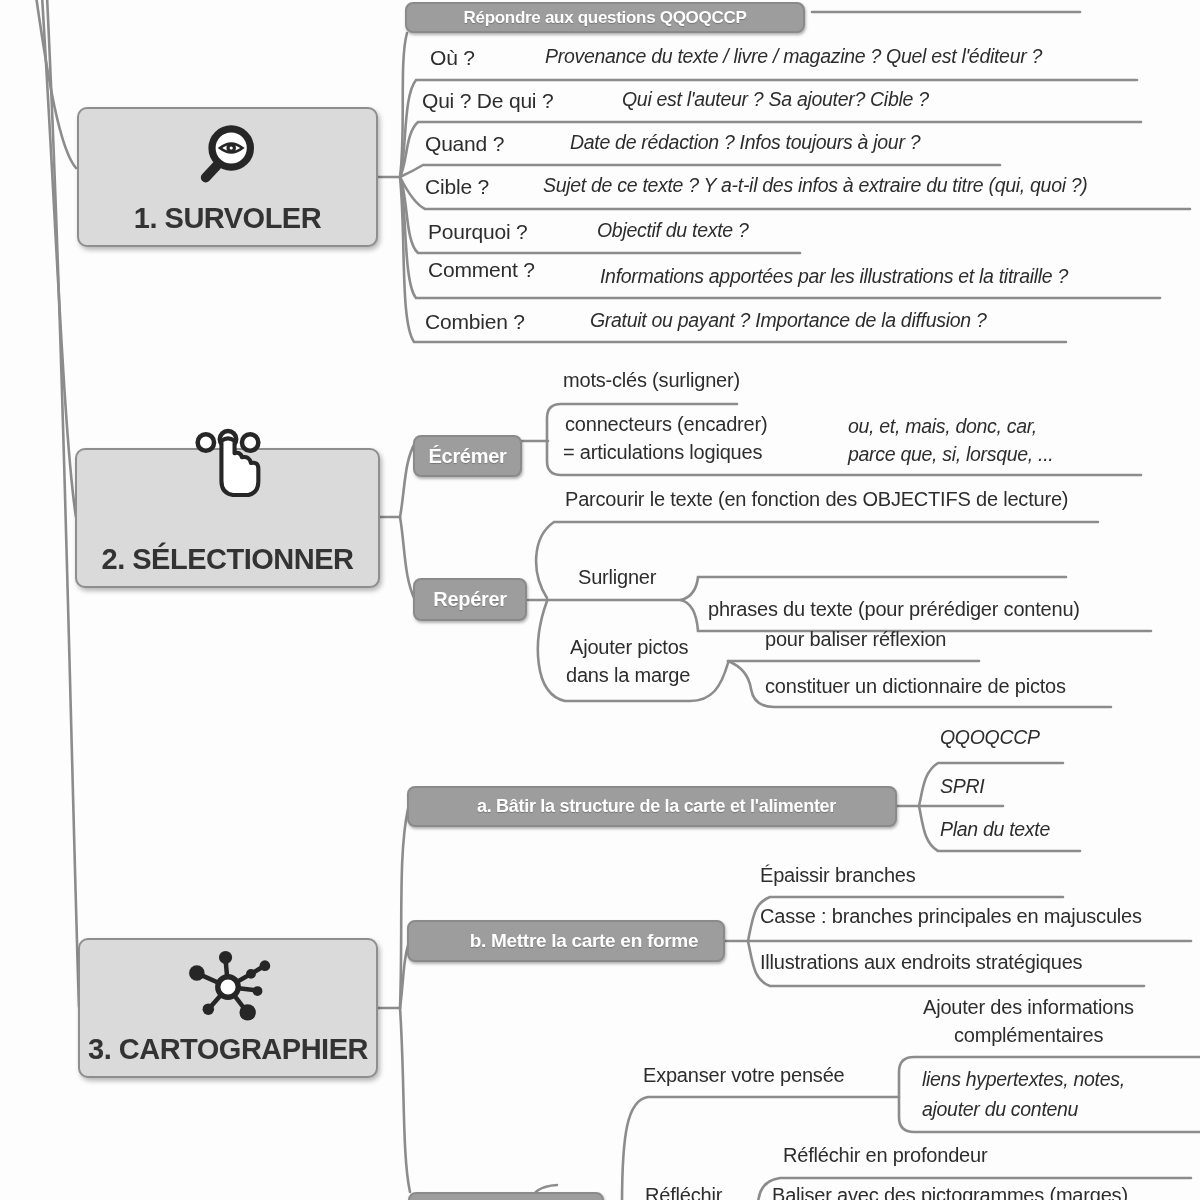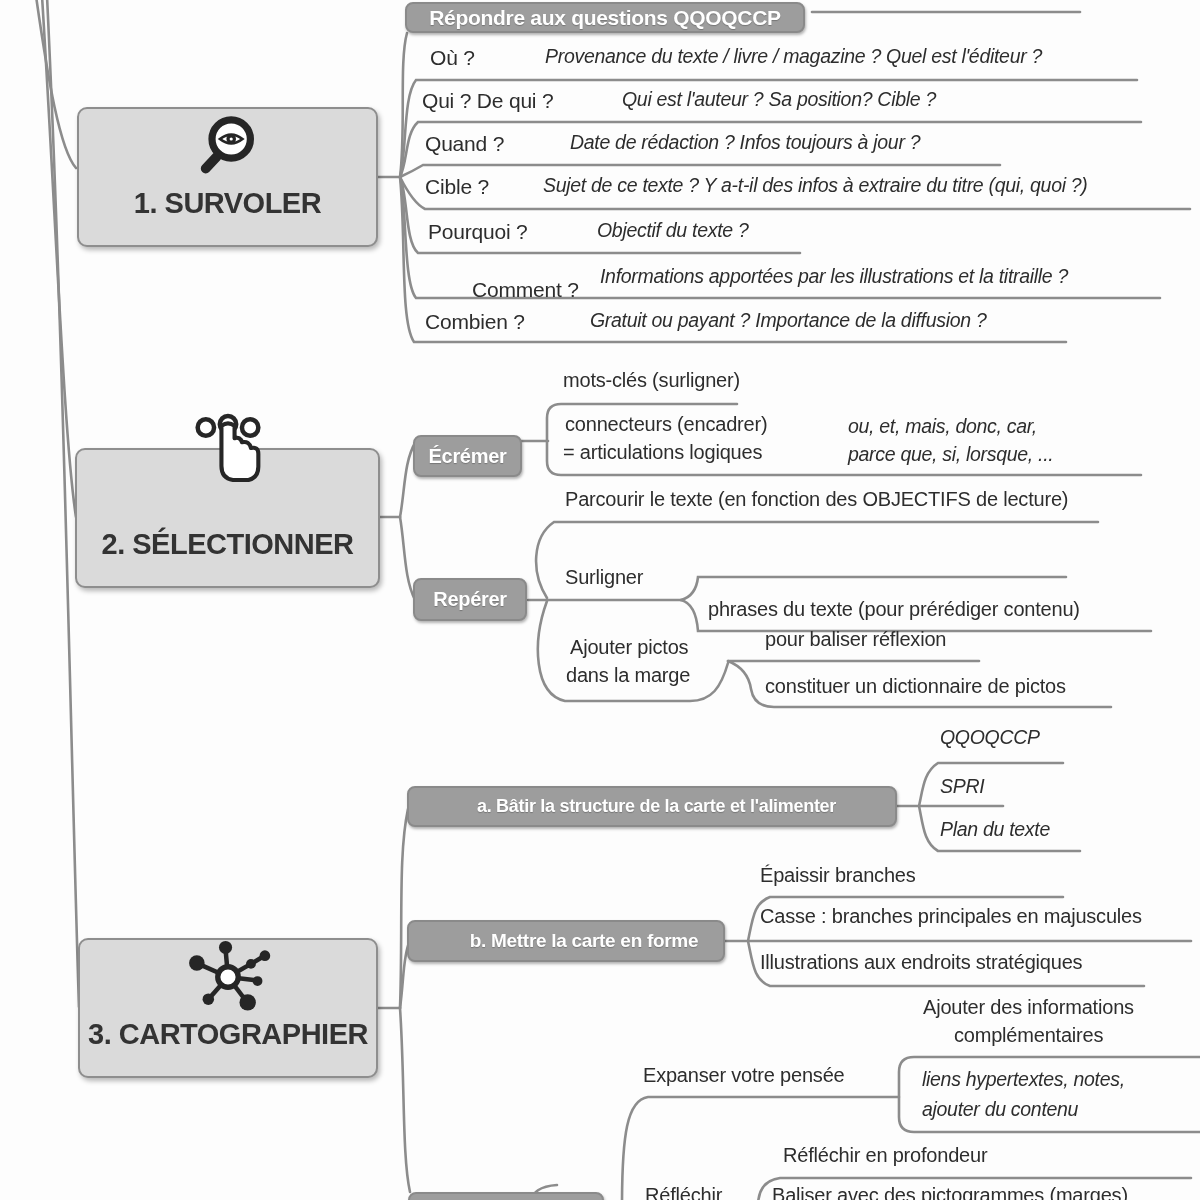--- a/index.html
+++ b/index.html
@@ -13,21 +13,21 @@
   .node{
     position:absolute;white-space:nowrap;transform:translateY(-54%);
     font-size:20px;letter-spacing:-0.2px;line-height:1.1;
   }
   .q{font-size:21px;}
   .it{font-style:italic;font-size:19.5px;letter-spacing:-0.3px;}
   .mainbox{
     position:absolute;background:#dadada;border:2px solid #8e8e8e;border-radius:10px;
     box-shadow:2px 3px 5px rgba(0,0,0,.28);
     display:flex;flex-direction:column;align-items:center;justify-content:flex-end;
-    padding-bottom:25px;box-sizing:border-box;
+    padding-bottom:10px;box-sizing:border-box;
   }
   .mainbox .title{font-weight:800;font-size:29px;color:#333;letter-spacing:-0.5px;}
   .mainbox .icon{flex:1;display:flex;align-items:center;justify-content:center;}
   .darkbox{
     position:absolute;background:#9d9d9d;border:2px solid #8a8a8a;border-radius:8px;
     box-shadow:1px 2px 3px rgba(0,0,0,.3);color:#fff;font-weight:700;
     display:flex;align-items:center;justify-content:center;
     font-size:20px;letter-spacing:-0.3px;text-shadow:0 1px 1px rgba(0,0,0,.25);
     box-sizing:border-box;white-space:nowrap;
   }
@@ -132,47 +132,47 @@
         <circle cx="45" cy="-26" r="6.5" fill="#262626"></circle>
         <circle cx="36" cy="5" r="6" fill="#262626"></circle>
         <circle cx="24" cy="31" r="10" fill="#262626"></circle>
         <circle cx="-24" cy="27" r="7" fill="#262626"></circle>
         <circle cx="0" cy="0" r="12.5" fill="#fff" stroke="#262626" stroke-width="6.5"></circle>
       </svg>
     </div>
     <div class="title">3. CARTOGRAPHIER</div>
   </div>
 
-  <div class="darkbox" style="left:405px;top:2px;width:400px;height:31px;font-size:21px;">Répondre aux questions QQOQCCP</div>
+  <div class="darkbox" style="left:405px;top:2px;width:400px;height:31px;font-size:17px;">Répondre aux questions QQOQCCP</div>
 
   <div class="node q" style="left:430px;top:58px;">Où  ?</div>
   <div class="node it" style="left:545px;top:58px;">Provenance du texte / livre / magazine ? Quel est l'éditeur ?</div>
   <div class="node q" style="left:422px;top:101px;">Qui ? De qui ?</div>
-  <div class="node it" style="left:622px;top:101px;">Qui est l'auteur ? Sa position? Cible ?</div>
+  <div class="node it" style="left:622px;top:101px;">Qui est l'auteur ? Sa ajouter? Cible ?</div>
   <div class="node q" style="left:425px;top:144px;">Quand ?</div>
   <div class="node it" style="left:570px;top:144px;">Date de rédaction ? Infos toujours à jour ?</div>
   <div class="node q" style="left:425px;top:187px;">Cible ?</div>
   <div class="node it" style="left:543px;top:187px;">Sujet de ce texte ? Y a-t-il des infos à extraire du titre (qui, quoi ?)</div>
   <div class="node q" style="left:428px;top:232px;">Pourquoi ?</div>
   <div class="node it" style="left:597px;top:232px;">Objectif du texte ?</div>
-  <div class="node q" style="left:428px;top:290px;margin-left:44px;">Comment ?</div>
+  <div class="node q" style="left:428px;top:270px;">Comment ?</div>
   <div class="node it" style="left:600px;top:278px;">Informations apportées par les illustrations et la titraille ?</div>
   <div class="node q" style="left:425px;top:322px;">Combien ?</div>
   <div class="node it" style="left:590px;top:322px;">Gratuit ou payant ? Importance de la diffusion ?</div>
 
   <div class="darkbox" style="left:413px;top:435px;width:109px;height:42px;">Écrémer</div>
   <div class="darkbox" style="left:413px;top:578px;width:114px;height:43px;">Repérer</div>
 
   <div class="node" style="left:563px;top:381px;">mots-clés (surligner)</div>
   <div class="node" style="left:565px;top:425px;">connecteurs (encadrer)</div>
   <div class="node" style="left:563px;top:453px;">= articulations logiques</div>
   <div class="node it" style="left:848px;top:428px;">ou, et, mais, donc, car,</div>
   <div class="node it" style="left:848px;top:456px;">parce que, si, lorsque, ...</div>
   <div class="node" style="left:565px;top:500px;">Parcourir le texte (en fonction des OBJECTIFS de lecture)</div>
-  <div class="node" style="left:565px;top:578px;">Surligner</div>
+  <div class="node" style="left:578px;top:578px;">Surligner</div>
   <div class="node" style="left:708px;top:610px;">phrases du texte (pour prérédiger contenu)</div>
   <div class="node" style="left:570px;top:648px;">Ajouter pictos</div>
   <div class="node" style="left:566px;top:676px;">dans la marge</div>
   <div class="node" style="left:765px;top:640px;">pour baliser réflexion</div>
   <div class="node" style="left:765px;top:687px;">constituer un dictionnaire de pictos</div>
 
   <div class="darkbox" style="left:407px;top:786px;width:490px;height:41px;font-size:18px;padding-left:9px;">a. Bâtir la structure de la carte et l'alimenter</div>
   <div class="darkbox" style="left:407px;top:920px;width:318px;height:42px;font-size:19px;padding-left:36px;">b. Mettre la carte en forme</div>
   <div class="darkbox" style="left:408px;top:1192px;width:196px;height:30px;"></div>
 

